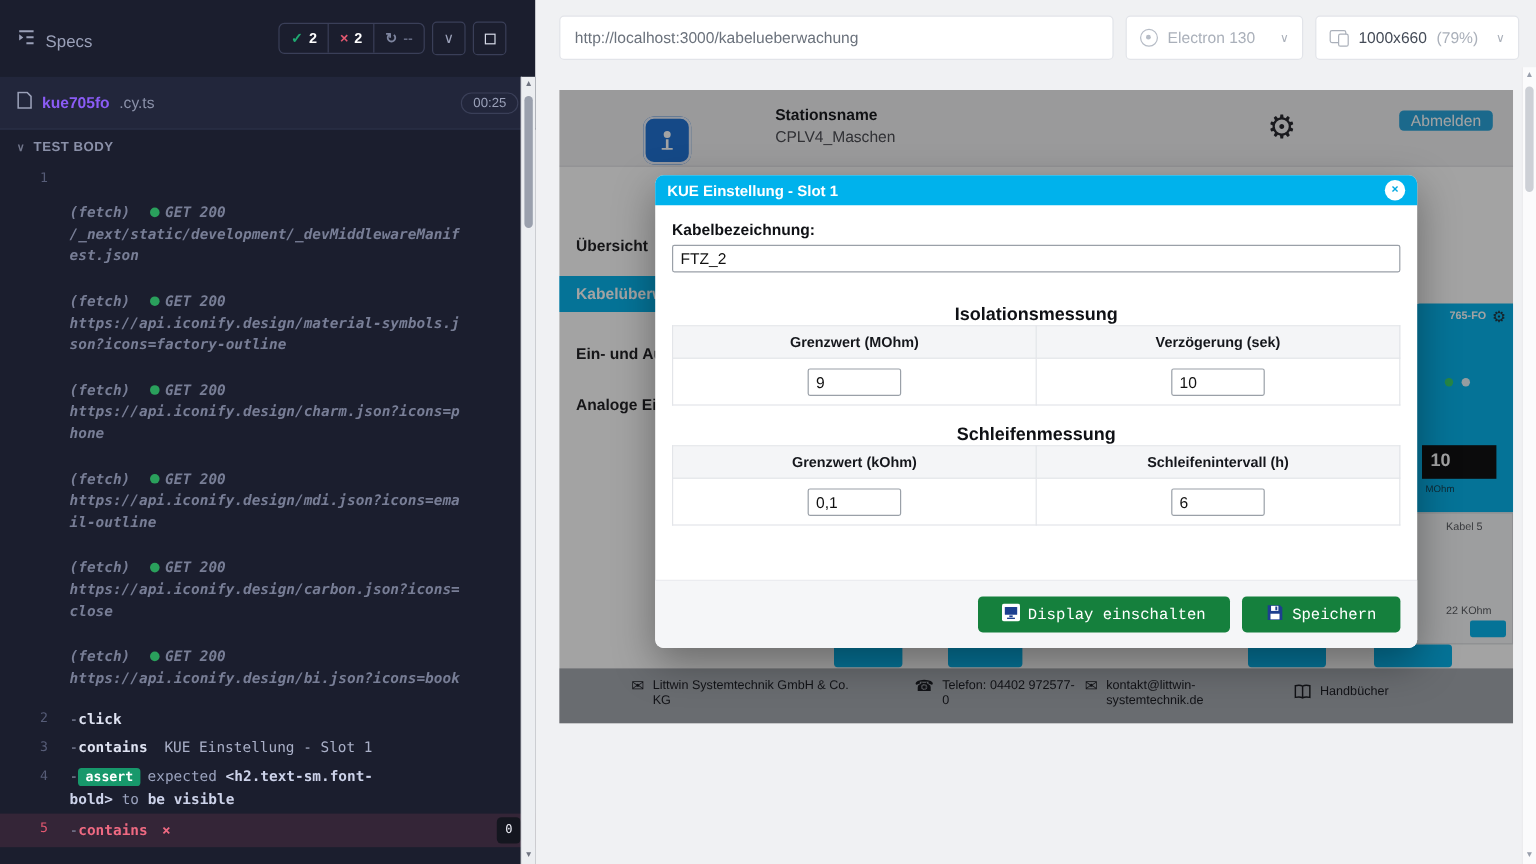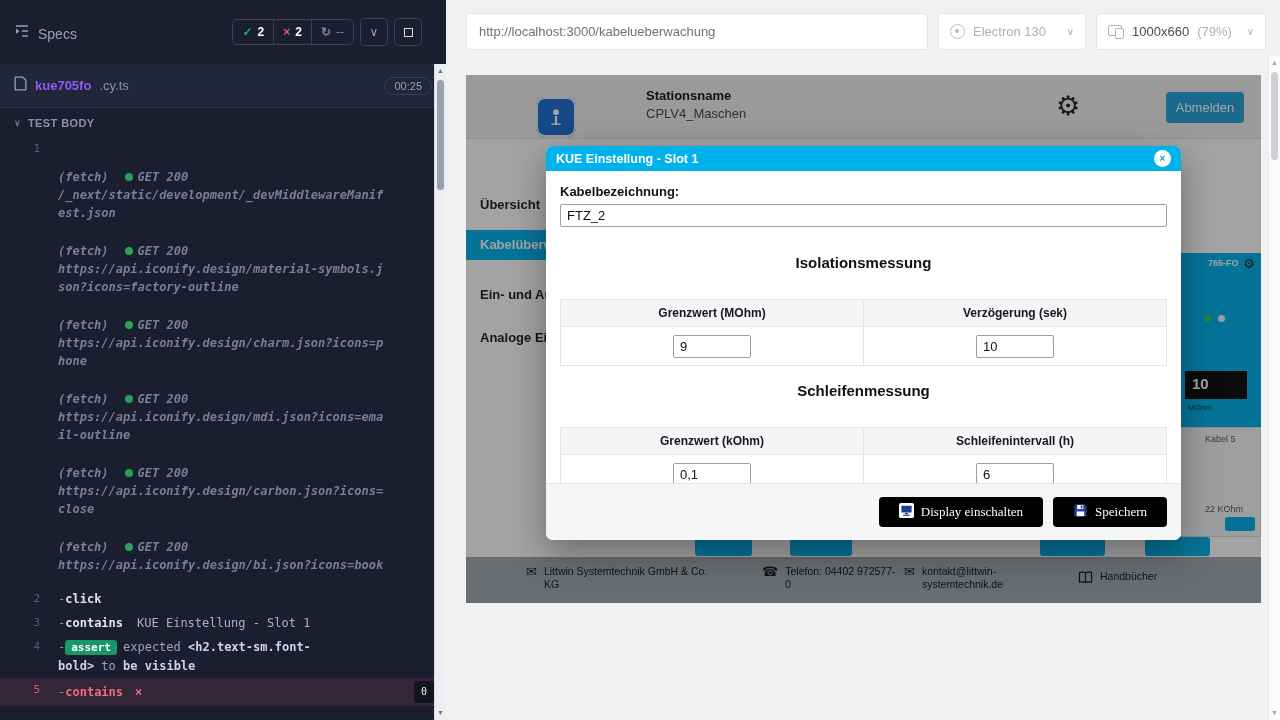--- a/index.html
+++ b/index.html
@@ -93,21 +93,21 @@
 
   
   .aut{position:absolute;left:466px;top:75px;width:795px;height:528px;background:#fff;overflow:hidden;z-index:2}
 
   .app-header{position:absolute;left:0;right:0;top:0;height:64px;background:#f1f1f3;border-bottom:1px solid #e3e3e7}
   .logo{position:absolute;left:70px;top:22px;width:40px;height:40px;border-radius:9px;background:#1b6fd2;
     display:flex;align-items:center;justify-content:center;box-shadow:0 0 0 2px #e8eef8 inset}
   .hdr-title{position:absolute;left:180px;top:13px;font-size:13px;font-weight:bold;color:#121418}
   .hdr-sub{position:absolute;left:180px;top:31px;font-size:13px;color:#47484e}
   .hdr-gear{position:absolute;left:590px;top:16px;font-size:27px;color:#232329;line-height:30px}
-  .logout-btn{position:absolute;right:17px;top:17px;width:78px;height:31px;background:#24a2da;color:#fff;
+  .logout-btn{position:absolute;right:17px;top:17px;width:78px;height:17px;background:#24a2da;color:#fff;
     border:none;border-radius:4px;font-size:13px;font-family:inherit;cursor:pointer}
 
   .nav-item{position:absolute;left:14px;font-size:13px;font-weight:bold;color:#1c1c20;white-space:nowrap}
   .nav-sel{position:absolute;left:0;top:155px;width:210px;height:30px;background:#00b2ec}
   .nav-sel .nav-sel-label{position:absolute;left:14px;top:7px;font-size:13px;font-weight:bold;color:#fff;white-space:nowrap}
 
   
   .bg-panel{position:absolute;left:712px;top:178px;width:83px;height:174px;background:#00b2ec;border-radius:5px 0 0 0}
   .bgp-id{position:absolute;left:30px;top:5px;font-size:9px;color:#fff;font-weight:bold}
   .bgp-gear{position:absolute;right:6px;top:3px;font-size:13px;color:#1c2a33}
@@ -141,29 +141,29 @@
   .modal-head{height:25px;background:#00b2ec;border-radius:7px 7px 0 0;display:flex;align-items:center;padding:0 10px}
   .modal-title{font-size:12.5px;font-weight:bold;color:#fff}
   .modal-close{margin-left:auto;width:17px;height:17px;border-radius:50%;background:#fff;color:#00a7e0;
     font-size:10px;font-weight:bold;display:flex;align-items:center;justify-content:center;cursor:pointer}
   .modal-body{padding:0 14px}
   .m-label{margin-top:13px;font-size:13px;font-weight:bold;color:#0f1115}
   input.txt{display:block;margin-top:5px;width:100%;height:23px;border:1px solid #9aa0a8;border-radius:2px;
     font-size:13px;padding:0 6px;color:#111;font-family:inherit;background:#fff}
   .m-section{text-align:center;font-size:15px;font-weight:bold;color:#0f1115}
   .s1{margin-top:27px}.s2{margin-top:16px}
-  table.m-table{width:100%;border-collapse:collapse;margin-top:28px}
+  table.m-table{width:100%;border-collapse:collapse;margin-top:0}
   .m-table th{border:1px solid #e3e5e9;background:#f4f5f7;height:27px;font-size:12px;font-weight:bold;color:#15171c}
   .m-table td{border:1px solid #e3e5e9;height:39px;text-align:center}
   .m-table input{width:78px;height:23px;border:1px solid #9aa0a8;border-radius:2px;font-size:13px;
     padding:0 6px;color:#111;font-family:inherit}
   .modal-foot{position:absolute;left:0;right:0;bottom:0;height:57px;background:#f5f6f8;border-top:1px solid #e3e5e9;
     border-radius:0 0 7px 7px;display:flex;align-items:center;justify-content:flex-end;gap:10px;padding-right:14px}
-  .m-btn{display:flex;align-items:center;gap:7px;height:30px;background:#000000;color:#fff;border:none;
-    border-radius:4px;font-size:13px;padding:0 20px;font-family:Liberation Serif, serif;cursor:pointer}
+  .m-btn{display:flex;align-items:center;gap:7px;height:30px;background:#15803d;color:#fff;border:none;
+    border-radius:4px;font-size:13px;padding:0 20px;font-family:Liberation Mono, monospace;cursor:pointer}
 </style>
 </head>
 <body>
 
 <div class="stage">
 
   <div class="reporter">
     <div class="rep-top">
       <div class="specs-btn">
         <span>

